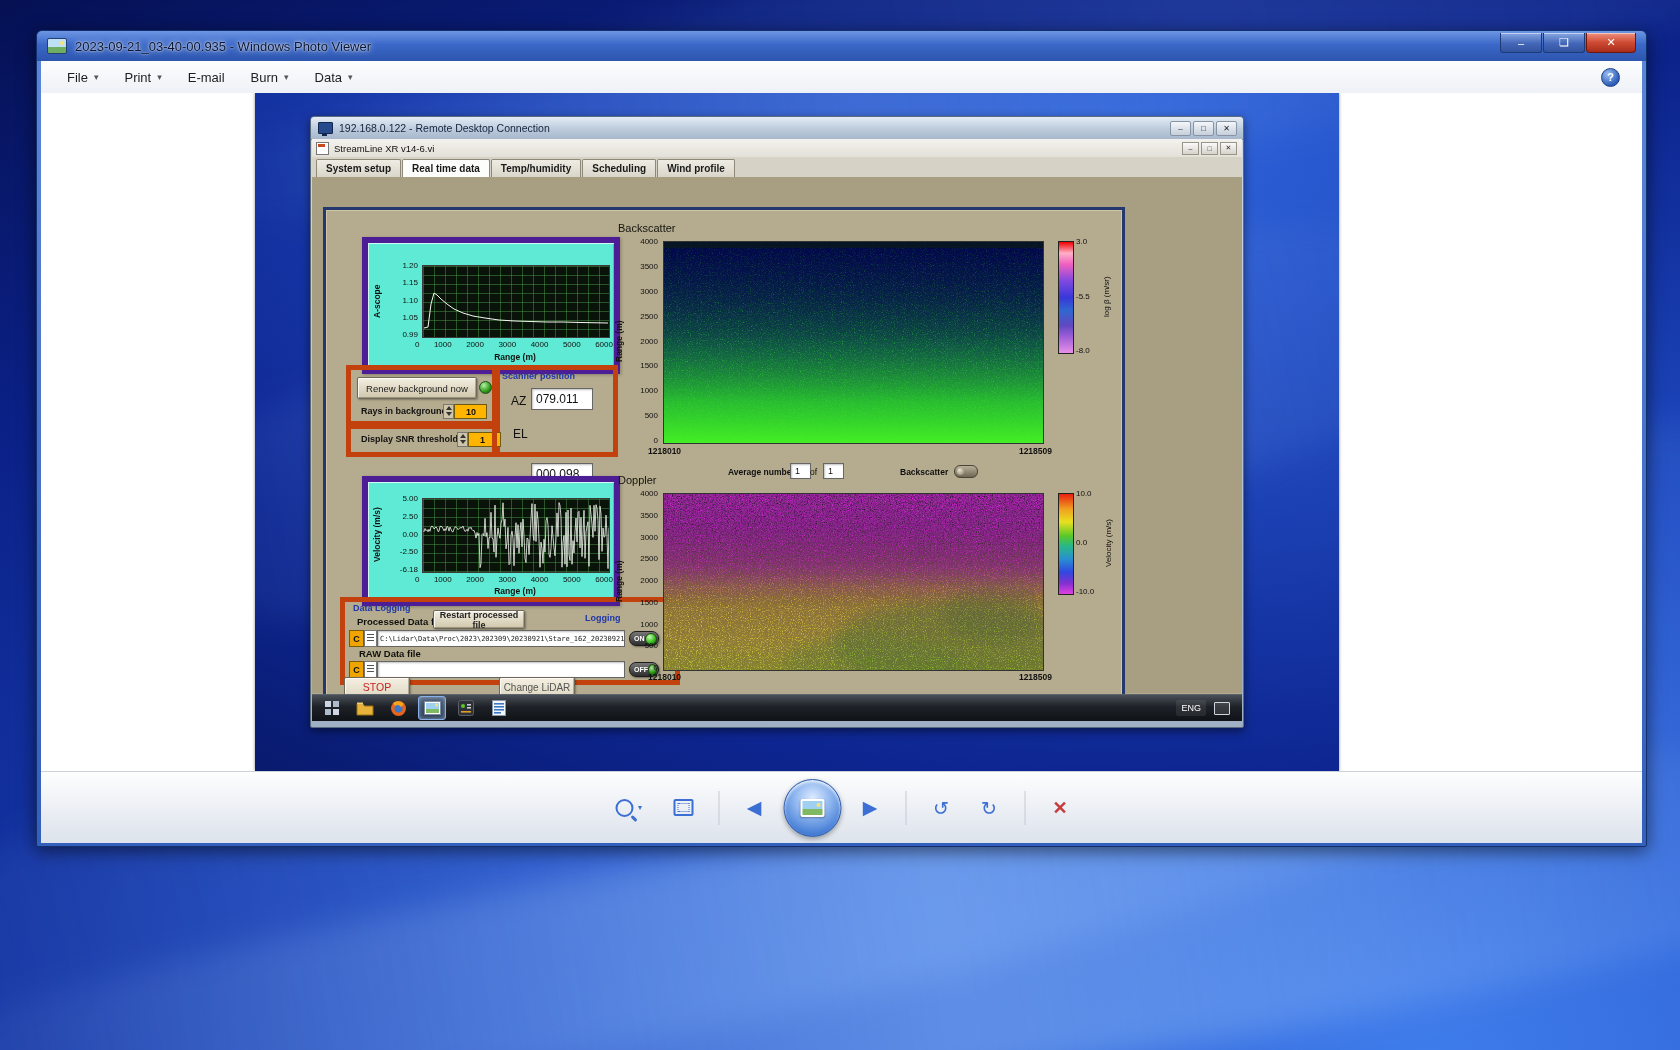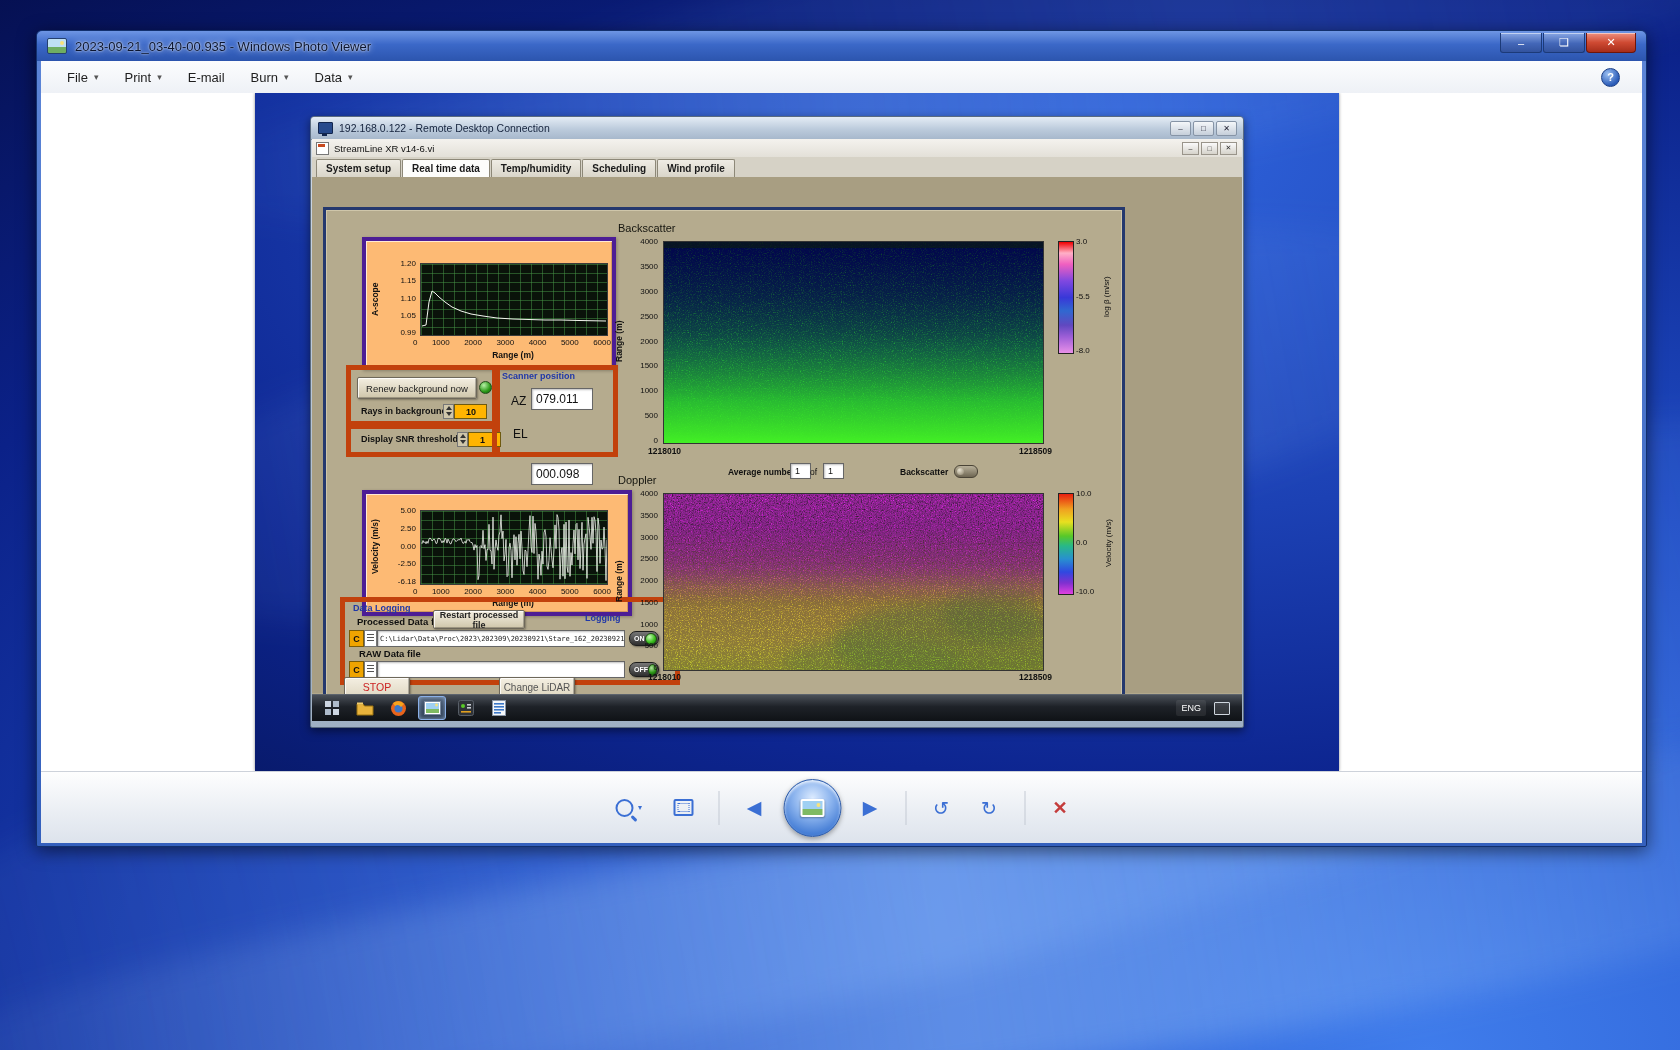--- a/index.html
+++ b/index.html
@@ -78,21 +78,21 @@
     display:flex;align-items:flex-end;padding-left:4px;}
   .tab{font-size:10px;font-weight:bold;color:#1a1a1a;padding:3px 9px 3px 9px;margin-right:1px;
     background:linear-gradient(#efece4,#d9d5c9);border:1px solid #8d8878;border-bottom:none;border-radius:2px 2px 0 0;}
   .tab.active{background:#fdfdfb;padding-bottom:4px;position:relative;top:1px;}
 
   .mainarea{position:absolute;left:0;top:38px;right:0;height:516px;background:#a89e82;}
   .panel{position:absolute;left:11px;top:30px;width:796px;height:505px;background:#b5ab8e;
     border:3px solid #24386e;box-shadow:inset 0 0 0 1px #cfc6aa;}
 
   
-  .scopebox{position:absolute;background:#fdba74;border:4px solid #4c1d95;
+  .scopebox{position:absolute;background:#5eead4;border:6px solid #4c1d95;
     box-shadow:inset 1px 1px 0 rgba(255,255,255,.7),inset -1px -1px 0 rgba(0,0,0,.18),1px 1px 3px rgba(0,0,0,.25);}
   .plotarea{position:absolute;border:1px solid #3a3a3a;background-color:#0a130a;
     background-image:repeating-linear-gradient(to right, rgba(70,150,70,.5) 0 1px, transparent 1px 11px),
                      repeating-linear-gradient(to bottom, rgba(70,150,70,.5) 0 1px, transparent 1px 9px);}
   .plotarea svg{position:absolute;inset:0;width:100%;height:100%;}
   .ylab{position:absolute;writing-mode:vertical-rl;transform:rotate(180deg);font-size:8.5px;font-weight:bold;color:#111;
     display:flex;align-items:center;justify-content:center;}
   .yticks{position:absolute;display:flex;flex-direction:column;justify-content:space-between;align-items:flex-end;
     font-size:8px;color:#111;}
   .xticks{position:absolute;display:flex;justify-content:space-between;font-size:8px;color:#111;}
@@ -298,21 +298,21 @@
                 <div class="boldlbl" style="left:14px;top:24px;font-size:12px;font-weight:normal;">AZ</div>
                 <div class="whiteval" style="left:34px;top:18px;width:56px;height:20px;font-size:12px;">
                   <span>079.011</span>
                 </div>
                 <div class="boldlbl" style="left:16px;top:57px;font-size:12px;font-weight:normal;">EL</div>
                 <div class="whiteval" style="left:34px;top:51px;width:56px;height:20px;font-size:12px;margin-top:42px;">
                   <span>000.098</span>
                 </div>
               </div>
 
-              <div class="scopebox" style="left:36px;top:280px;width:246px;height:118px;padding-left:16px;">
+              <div class="scopebox" style="left:36px;top:266px;width:246px;height:118px;">
                 <div class="ylab" style="left:4px;top:14px;height:78px;">Velocity (m/s)</div>
                 <div class="yticks" style="left:20px;top:12px;width:30px;height:80px;">
                   <span>5.00</span>
                   <span>2.50</span>
                   <span>0.00</span>
                   <span>-2.50</span>
                   <span>-6.18</span>
                 </div>
                 <div class="plotarea" style="left:54px;top:16px;width:186px;height:73px;">
                   <svg id="vel-trace" viewBox="0 0 186 73" preserveAspectRatio="none">

